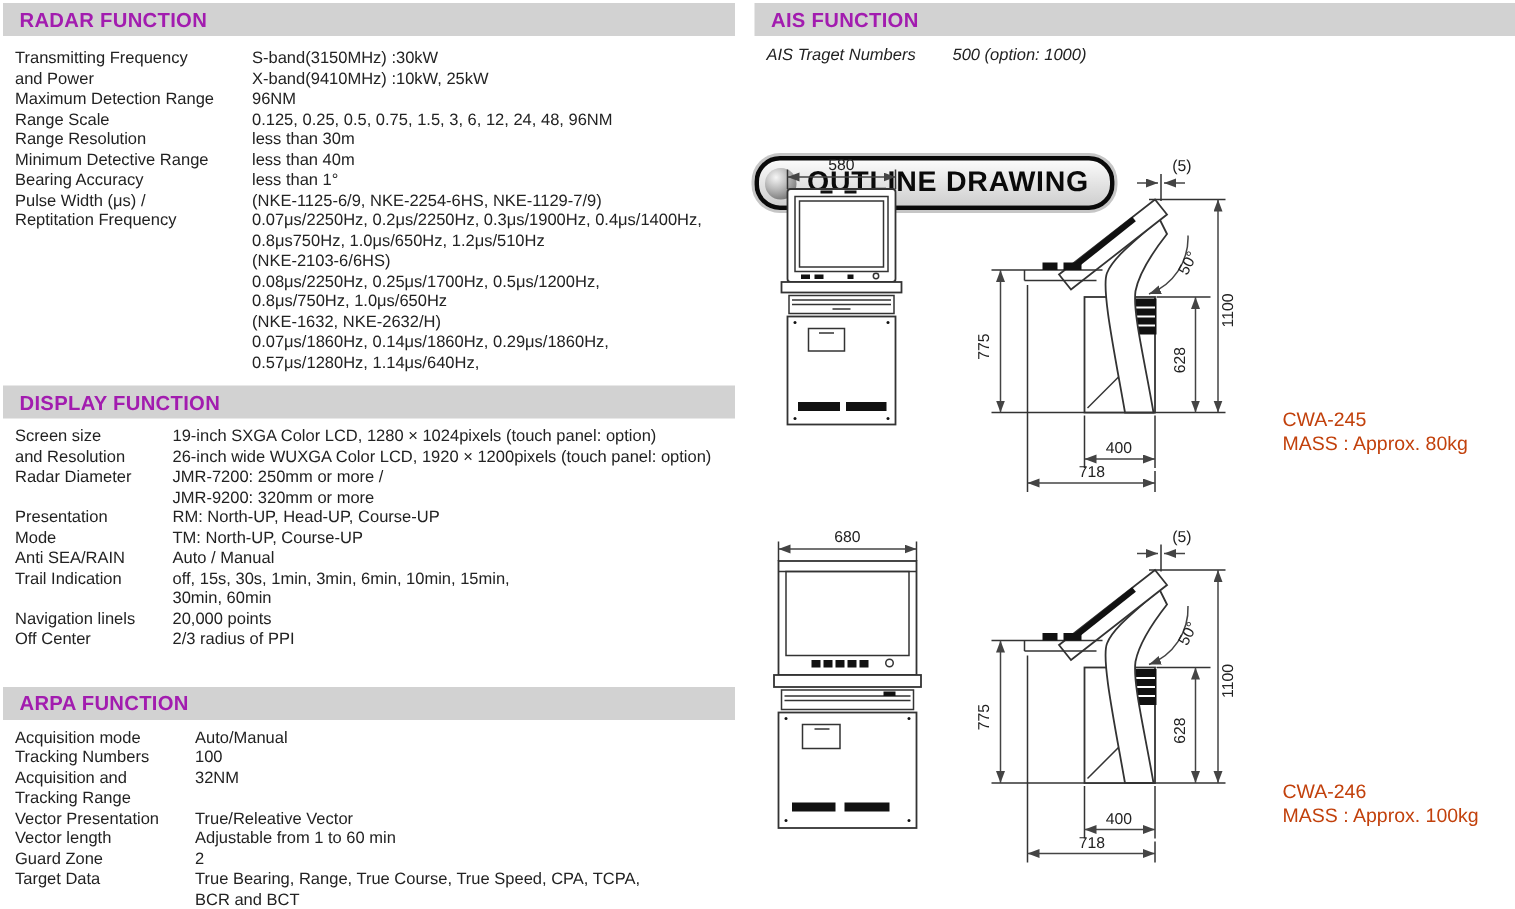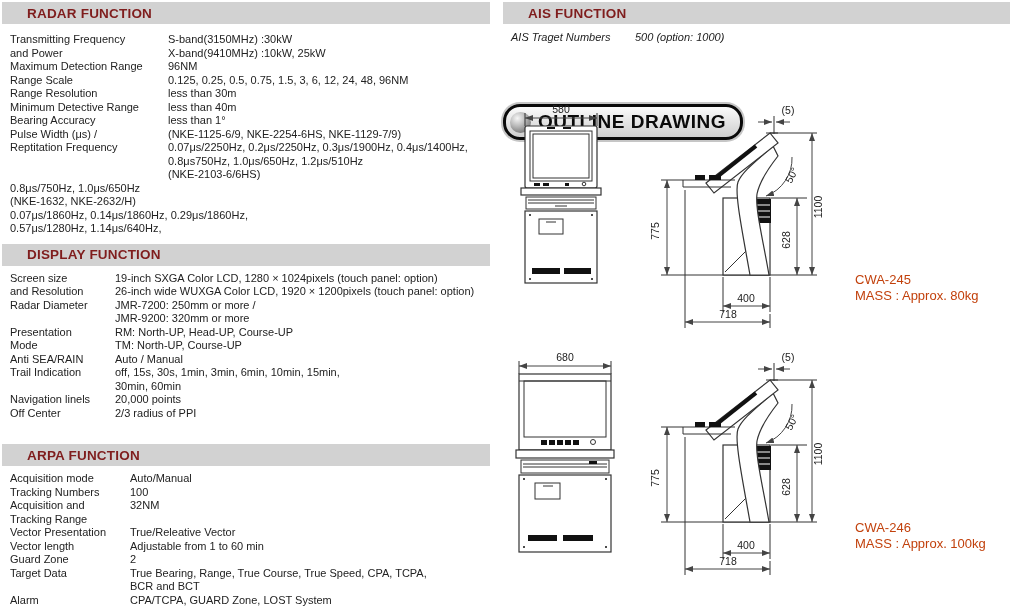--- a/index.html
+++ b/index.html
@@ -5,22 +5,22 @@
   html,body{margin:0;padding:0;}
   body{
     width:1010px;height:606px;position:relative;overflow:hidden;
     background:#ffffff;color:#1a1a1a;
     font-family:"Liberation Sans","DejaVu Sans",sans-serif;
     -webkit-font-smoothing:antialiased;
   }
   .col-left{position:absolute;left:2px;top:2px;width:488px;}
   .bar{
     background:#d2d2d2;height:22px;display:flex;align-items:center;
-    padding-left:25px;box-sizing:border-box;
-    font-weight:bold;font-size:13.5px;letter-spacing:.2px;color:#7f1d1d;
+    padding-left:11px;box-sizing:border-box;
+    font-weight:bold;font-size:13.5px;letter-spacing:.2px;color:#a21caf;
   }
   .bar.ais{position:absolute;left:503px;top:2px;width:527px;}
   .spec{
     display:grid;column-gap:0;row-gap:0;
     font-size:11px;line-height:13.5px;white-space:nowrap;
     margin:9px 0 0 8px;color:#222;
   }
   .spec.mt6{margin-top:6px;}
   .bar.mt8{margin-top:8px;} .bar.mt6{margin-top:24px;text-align:center;}
   .cols-radar{grid-template-columns:158px 1fr;}
@@ -83,20 +83,21 @@
       <span>less than 1°</span>
       <span>Pulse Width (μs) /</span>
       <span>(NKE-1125-6/9, NKE-2254-6HS, NKE-1129-7/9)</span>
       <span>Reptitation Frequency</span>
       <span>0.07μs/2250Hz, 0.2μs/2250Hz, 0.3μs/1900Hz, 0.4μs/1400Hz,</span>
       <span></span>
       <span>0.8μs750Hz, 1.0μs/650Hz, 1.2μs/510Hz</span>
       <span></span>
       <span>(NKE-2103-6/6HS)</span>
       <span></span>
+      <span>0.08μs/2250Hz, 0.25μs/1700Hz, 0.5μs/1200Hz,</span>
       <span></span>
       <span>0.8μs/750Hz, 1.0μs/650Hz</span>
       <span></span>
       <span>(NKE-1632, NKE-2632/H)</span>
       <span></span>
       <span>0.07μs/1860Hz, 0.14μs/1860Hz, 0.29μs/1860Hz,</span>
       <span></span>
       <span>0.57μs/1280Hz, 1.14μs/640Hz,</span>
     </div>
 

